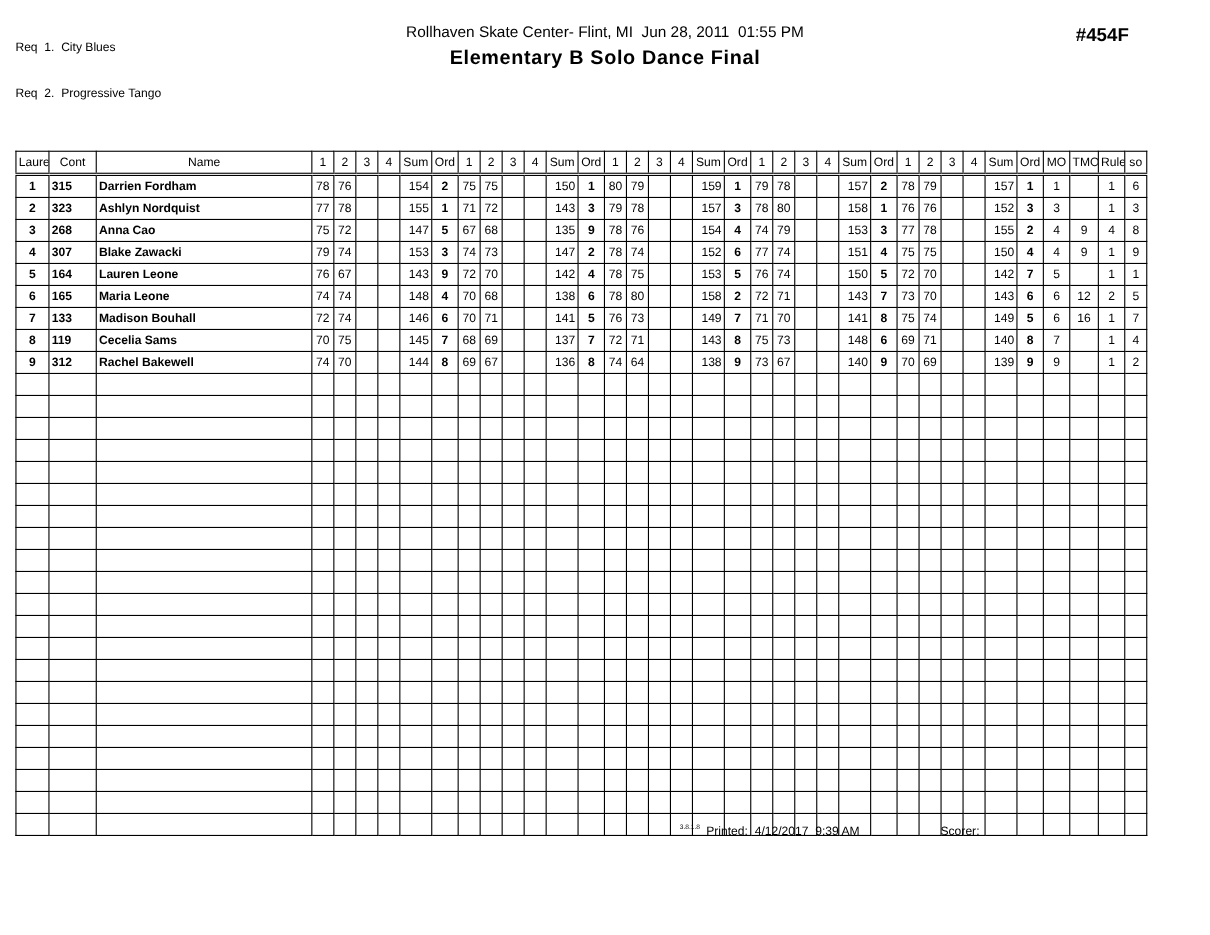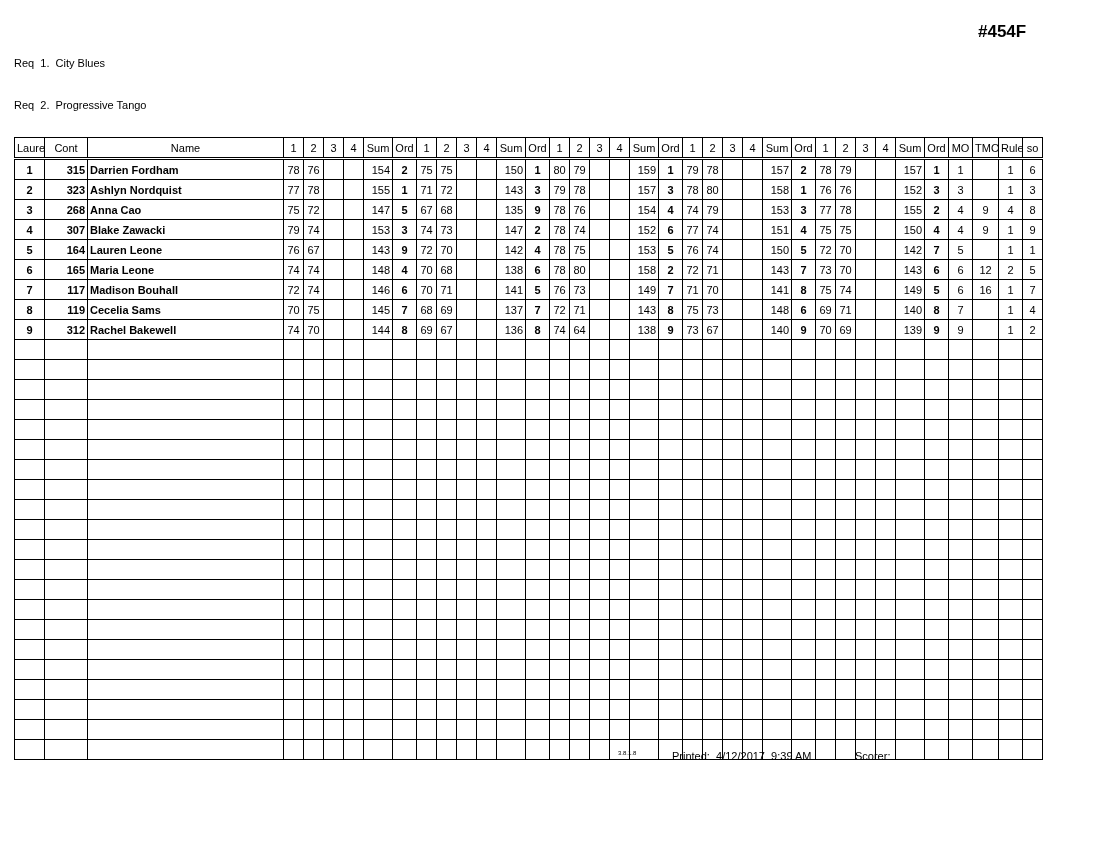--- a/index.html
+++ b/index.html
@@ -1,57 +1,59 @@
 <!DOCTYPE html>
 <html><head>
 <meta charset="utf-8">
 <style>
   html,body{margin:0;padding:0;}
   body{
     width:1100px;height:850px;position:relative;background:#ffffff;color:#000;
     font-family:"Liberation Sans","DejaVu Sans",sans-serif;
   }
-  .req{position:absolute;left:14px;top:28px;font-size:11px;line-height:14px;white-space:pre;}
+  .req{position:absolute;left:14px;top:8px;font-size:11px;line-height:14px;white-space:pre;}
   .titles{position:absolute;left:0;top:18px;width:1100px;text-align:center;}
   .t1{font-size:17px;font-weight:bold;letter-spacing:.2px;}
   .t2{font-size:14px;margin-top:3px;white-space:pre;}
   .t3{font-size:18px;font-weight:bold;letter-spacing:.6px;margin-top:5px;}
   .t4{font-size:15px;margin-top:4px;}
   .docnum{position:absolute;left:978px;top:22px;font-size:17px;font-weight:bold;}
 
   table.score{position:absolute;left:14px;top:137px;width:1028px;border-collapse:collapse;table-layout:fixed;}
   table.score td{
     border:1px solid #000;height:19px;padding:0 2px;font-size:11px;
     overflow:hidden;white-space:nowrap;line-height:18px;
   }
   tr.jrow td{border:none;height:20px;}
   tr.jrow td.judgebox{border:2px solid #000;font-size:11px;padding-left:5px;text-align:left;white-space:pre;}
   tr.hrow td{text-align:center;border-bottom:3px double #000;}
   td.ordc{border-left:4px solid #000;border-right:4px solid #000;font-weight:bold;text-align:center;}
   td.scorec{text-align:center;}
   td.sumc{text-align:right;padding-right:4px;}
   td.placec{font-weight:bold;text-align:center;}
-  td.contc{font-weight:bold;text-align:right;}
+  td.contc{font-weight:bold;text-align:left;}
   td.namec{font-weight:bold;text-align:left;padding-left:6px;}
   td.rcolc{text-align:center;}
 
   .footer{position:absolute;left:0;top:748px;width:1100px;height:20px;font-size:11px;}
   .ver{position:absolute;left:618px;top:2px;font-size:6px;}
-  .printed{position:absolute;left:672px;top:2px;white-space:pre;}
+  .printed{position:absolute;left:642px;top:2px;white-space:pre;}
   .scorer{position:absolute;left:855px;top:2px;}
 </style>
 </head>
 <body>
 
 <div class="req">
   <div>Req  1.  City Blues</div>
   <div>Req  2.  Progressive Tango</div>
 </div>
 
 <div class="titles">
+  <div class="t2">Rollhaven Skate Center- Flint, MI  Jun 28, 2011  01:55 PM</div>
+  <div class="t3">Elementary B Solo Dance Final</div>
 </div>
 
 <div class="docnum">#454F</div>
 
 <table class="score">
   <colgroup id="cols">
       <col style="width: 30px;">
       <col style="width: 43px;">
       <col style="width: 196px;">
       <col style="width: 20px;">
@@ -358,21 +360,21 @@
         <td class="scorec"></td>
         <td class="sumc">143</td>
         <td class="ordc">6</td>
         <td class="rcolc">6</td>
         <td class="rcolc">12</td>
         <td class="rcolc">2</td>
         <td class="rcolc">5</td>
       </tr>
       <tr>
         <td class="placec">7</td>
-        <td class="contc">117</td>
+        <td class="contc">133</td>
         <td class="namec">Madison Bouhall</td>
         <td class="scorec">72</td>
         <td class="scorec">74</td>
         <td class="scorec"></td>
         <td class="scorec"></td>
         <td class="sumc">146</td>
         <td class="ordc">6</td>
         <td class="scorec">70</td>
         <td class="scorec">71</td>
         <td class="scorec"></td>

